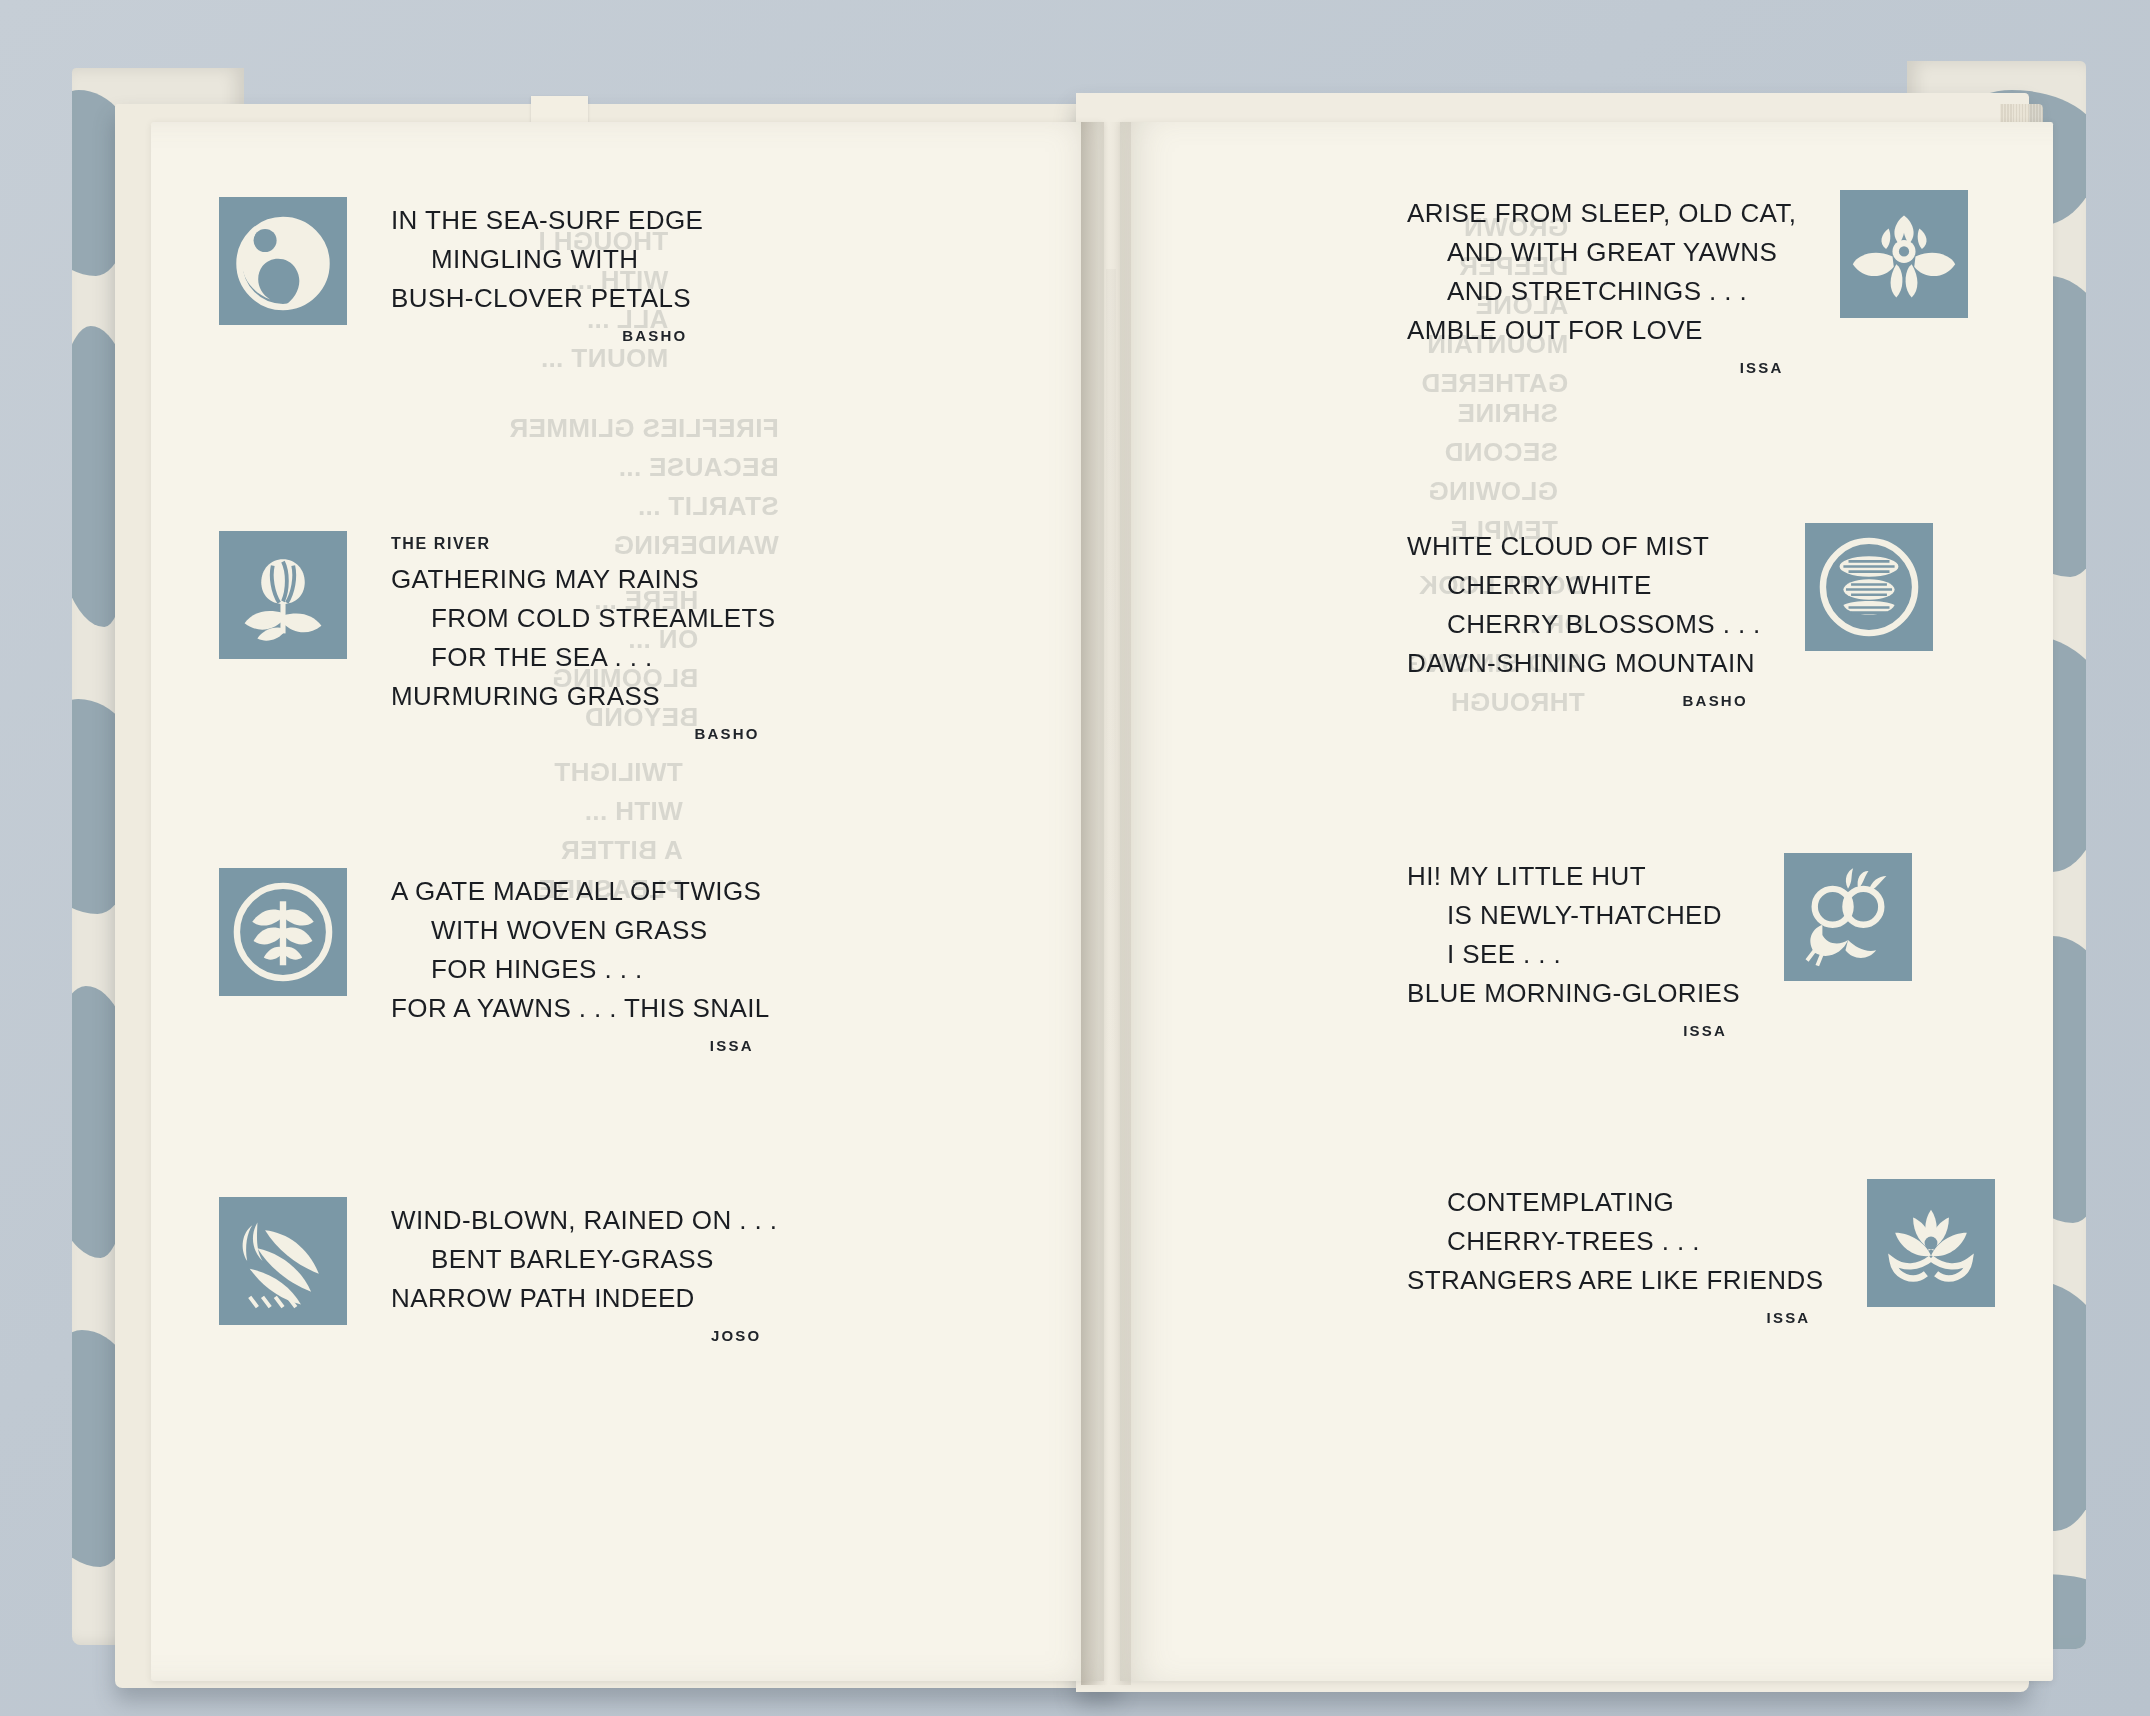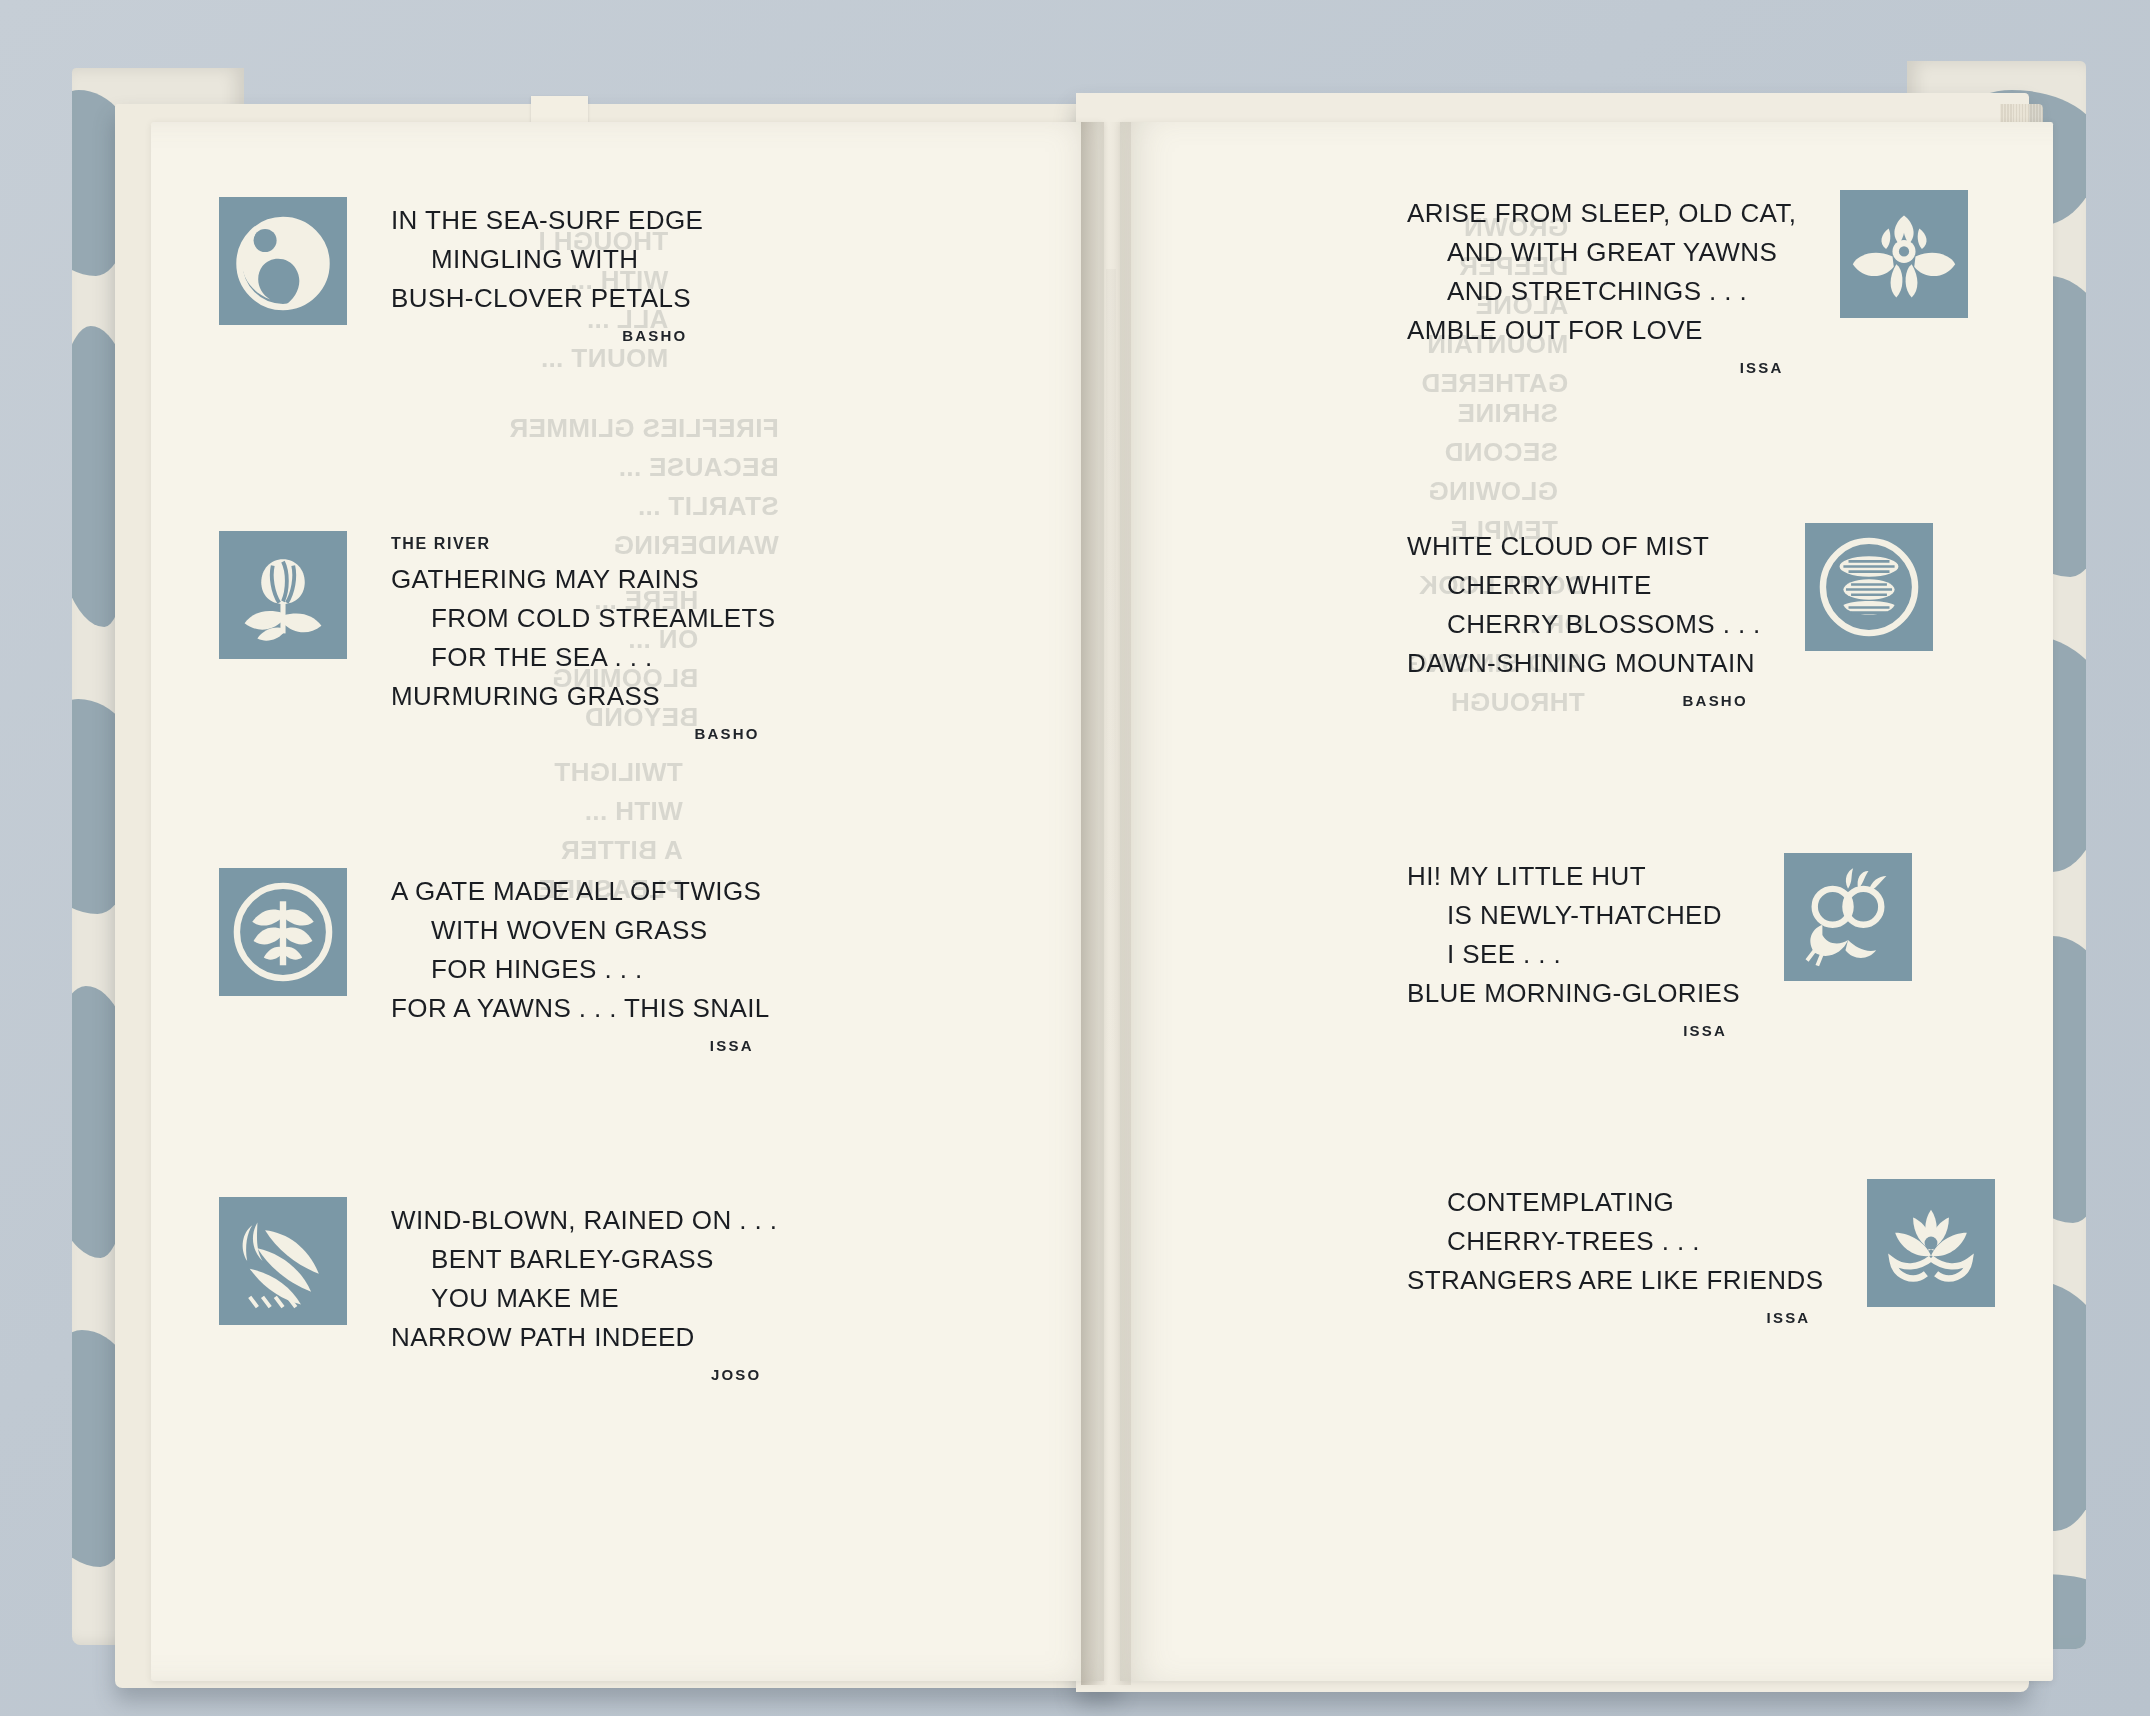--- a/index.html
+++ b/index.html
@@ -336,21 +336,20 @@
               <path d="M36 26 C54 28 70 40 78 60 C62 54 46 42 36 26 Z" fill="#f3f0e4"></path>
               <path d="M30 40 C48 44 64 56 72 74 C56 68 40 56 30 40 Z" fill="#f3f0e4"></path>
               <path d="M24 56 C42 60 56 70 64 84 C48 80 34 70 24 56 Z" fill="#f3f0e4"></path>
               <path d="M24 78 L30 86 M34 78 L40 86 M44 78 L50 86 M54 78 L60 86" stroke="#f3f0e4" stroke-width="3"></path>
             </svg>
           </div>
           <div class="poem-body">
             <div class="poem-lines">
               <span class="ln">WIND-BLOWN, RAINED ON . . .</span>
               <span class="ln i1">BENT BARLEY-GRASS</span>
-              <span class="ln i2">YOU MAKE ME</span>
               <span class="ln">NARROW PATH INDEED</span>
             </div>
             <div class="poem-author">JOSO</div>
           </div>
         </div>
 
       </div>
     </div>
 
     <div class="page" id="page-right">

